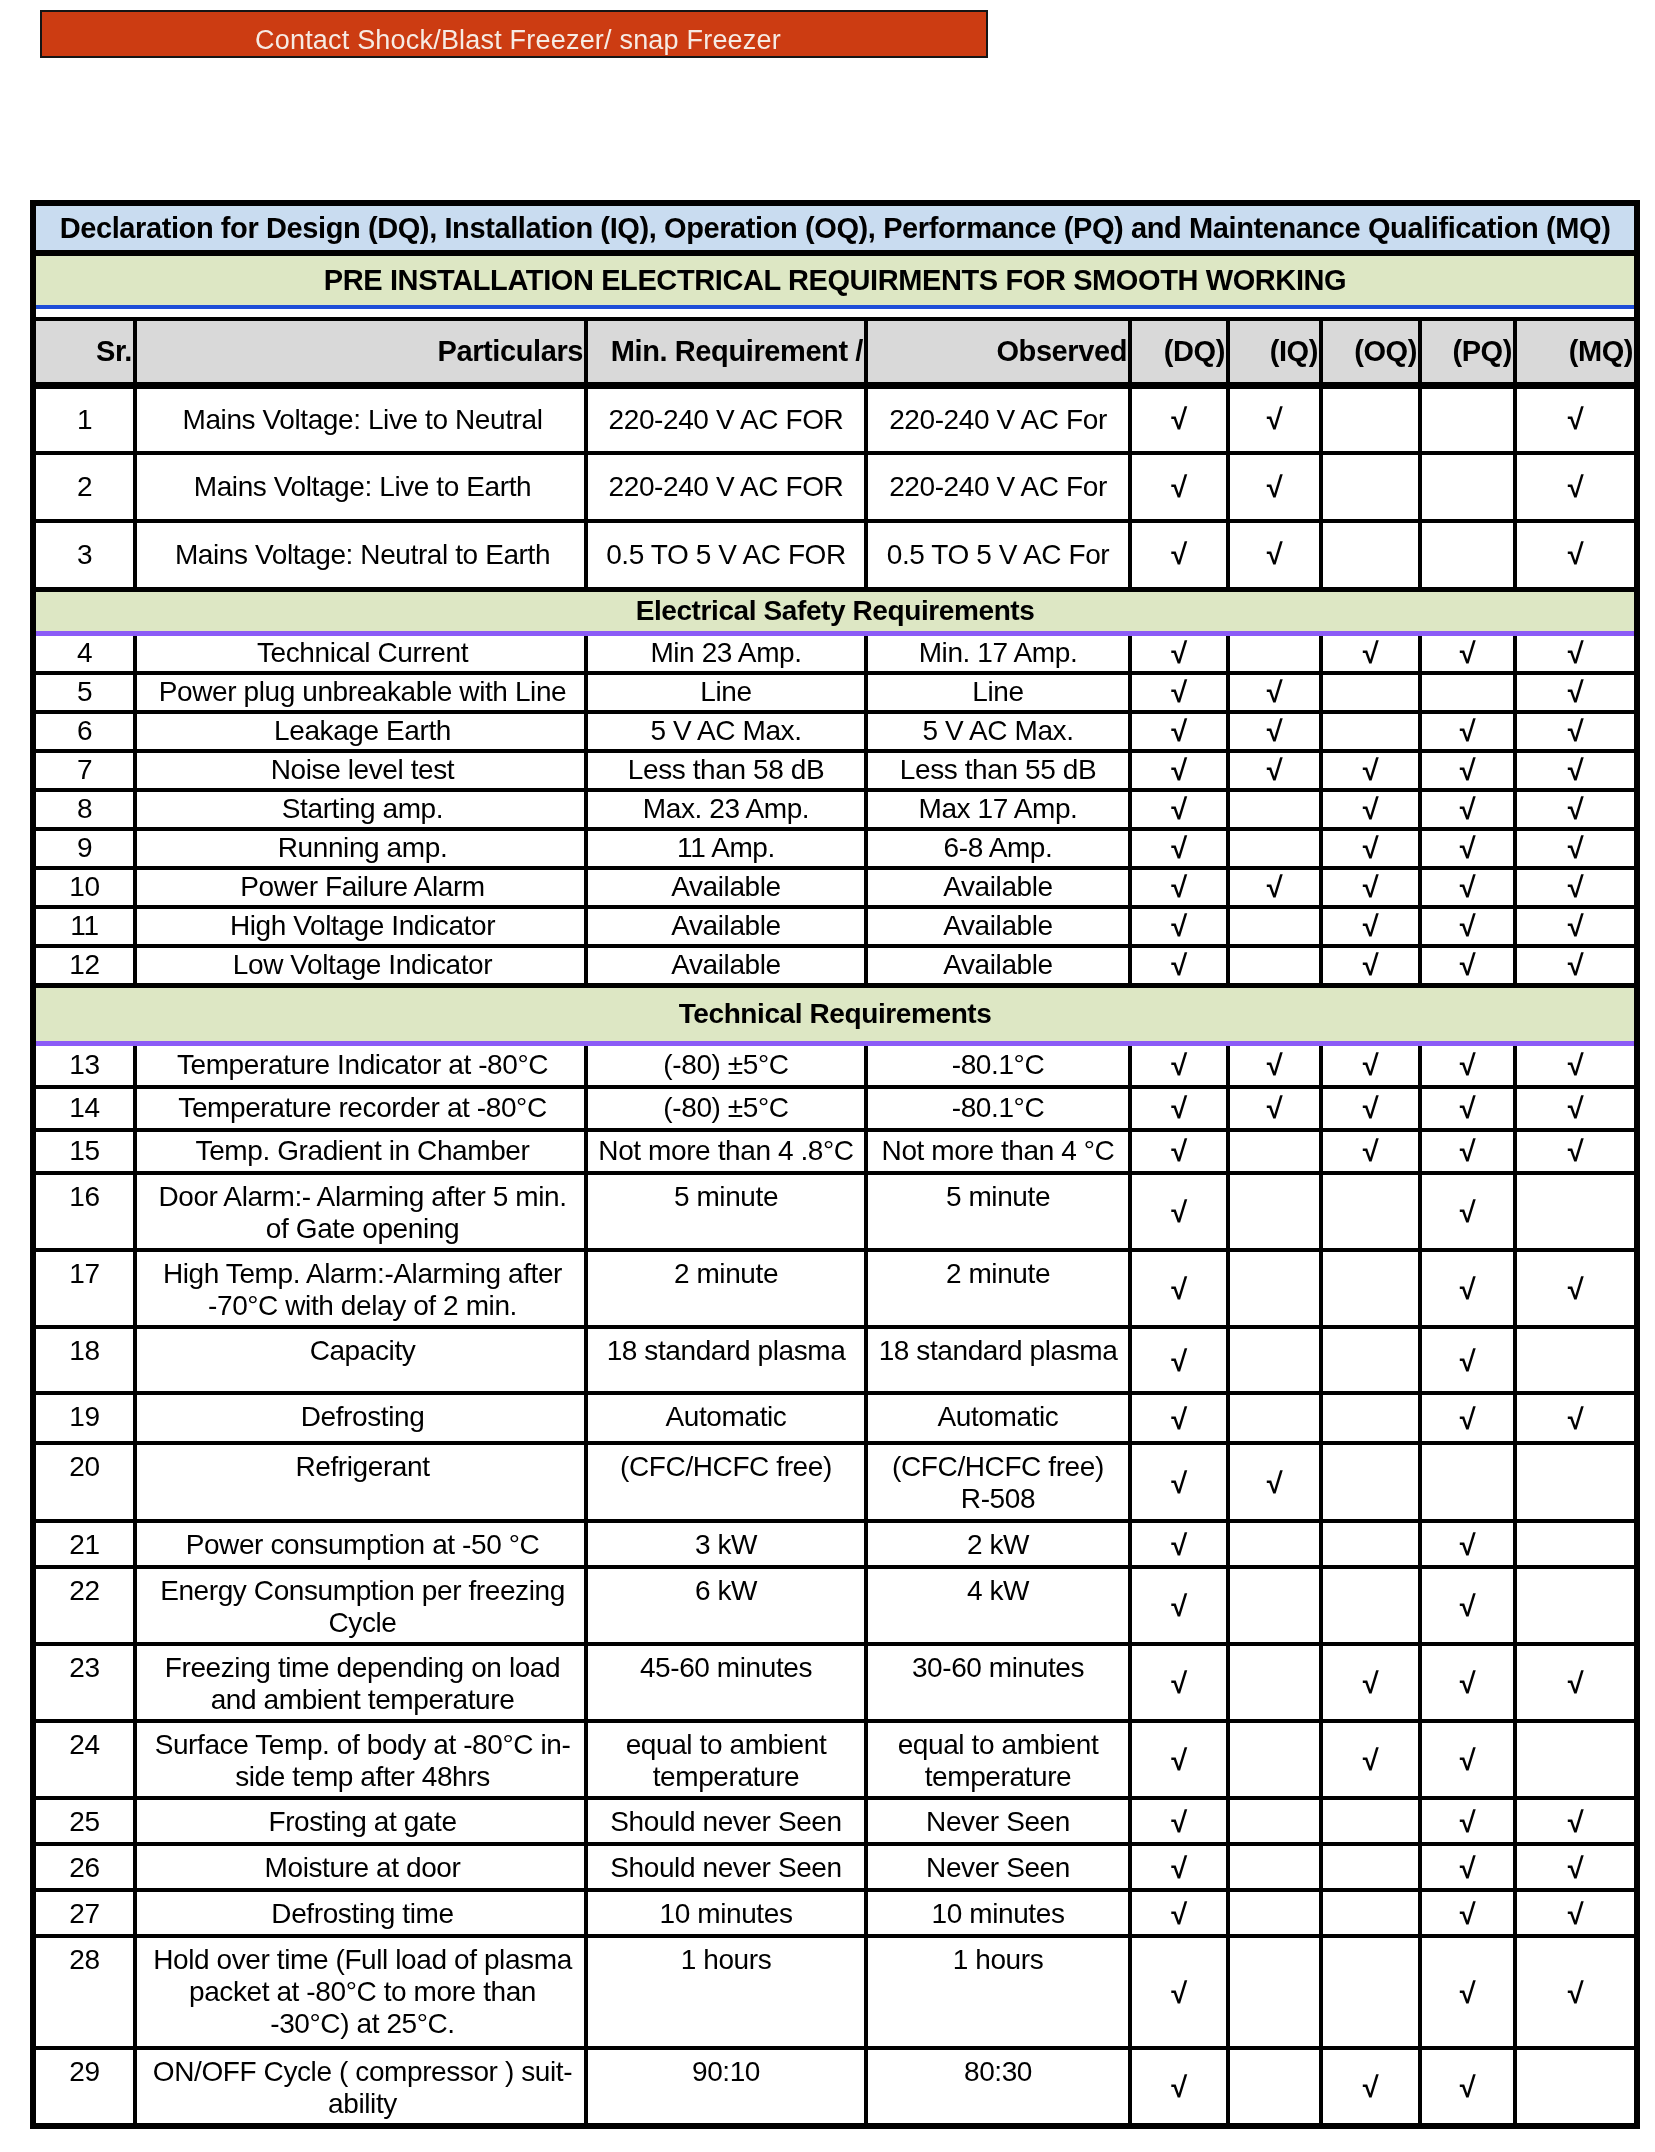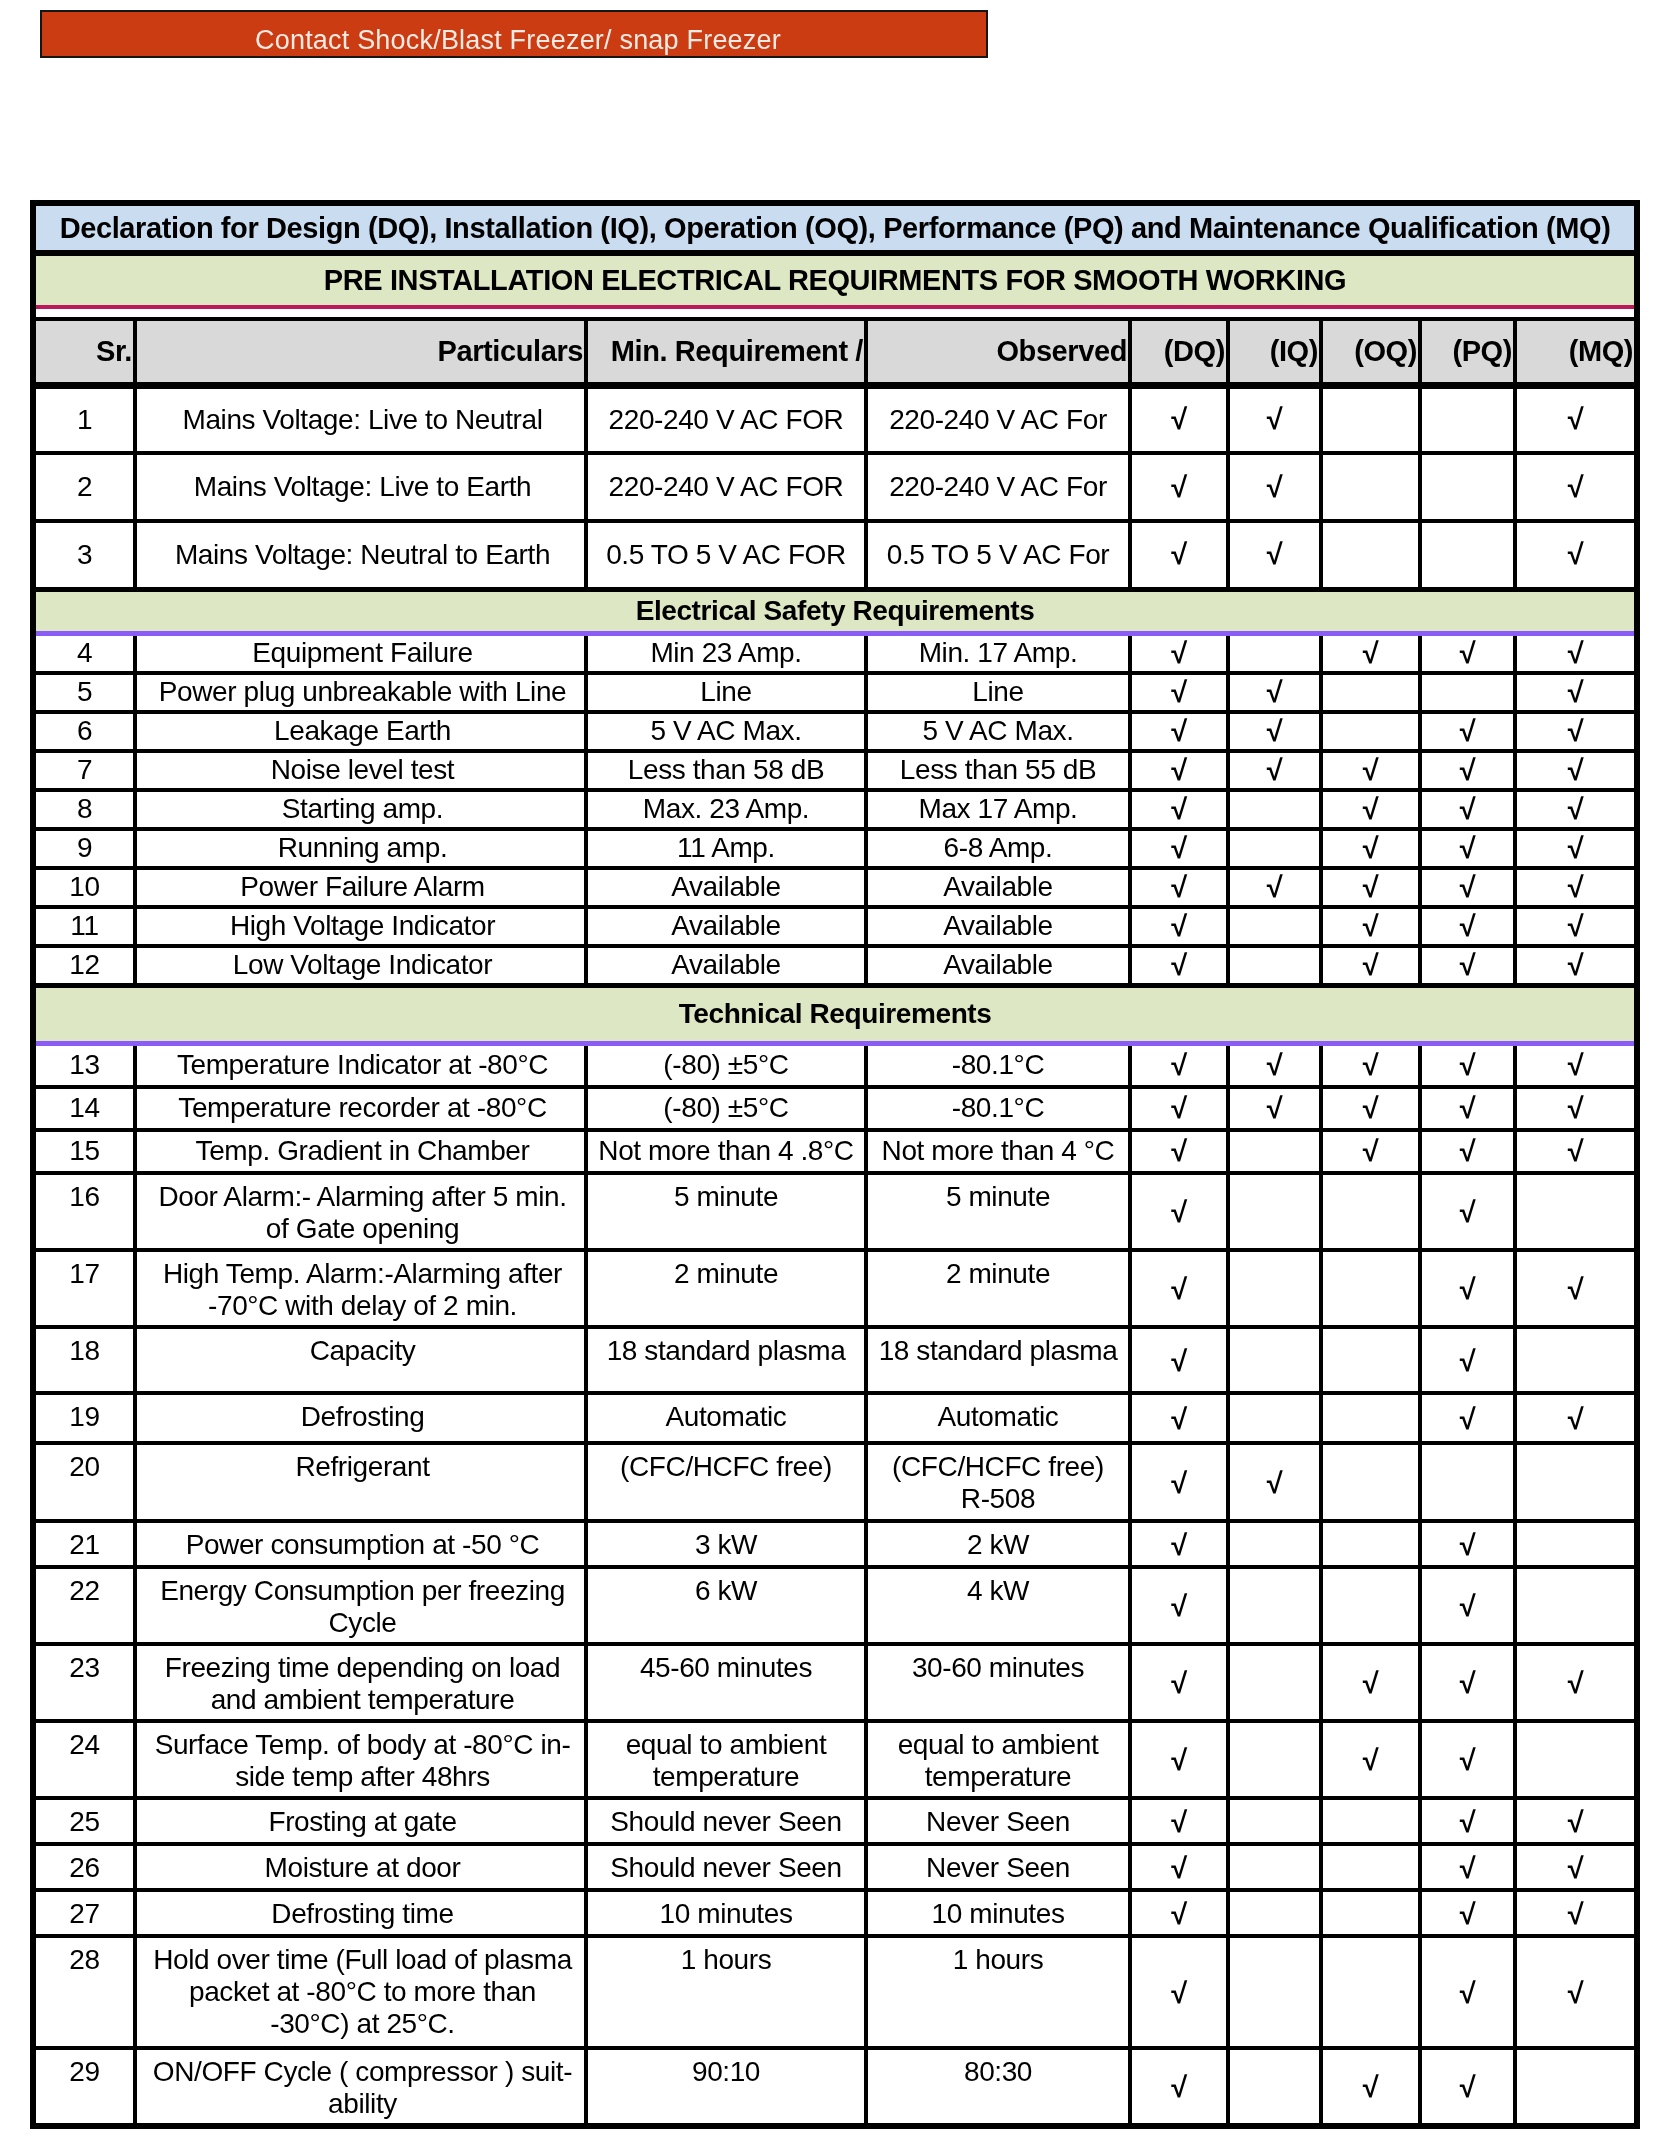--- a/index.html
+++ b/index.html
@@ -52,21 +52,21 @@
     font-weight:bold;
     text-align:center;
     border-bottom:6px solid #000;
   }
   tr.subtitle-row th{
     background:var(--section-bg,#dde7c4);
     height:54px;
     font-size:29px;
     font-weight:bold;
     text-align:center;
-    border-bottom:4px solid #be185d;
+    border-bottom:4px solid #1d4ed8;
   }
   tr.spacer-row td{
     border-left:none;border-right:none;border-top:none;border-bottom:none;
     height:12px;
     background:#fff;
   }
   tr.col-header-row th{
     background:var(--colhdr-bg,#d9d9d9);
     height:66px;
     font-size:29px;
@@ -189,21 +189,21 @@
           <td class="check">√</td>
           <td class="check"></td>
           <td class="check"></td>
           <td class="check">√</td>
         </tr>
         <tr class="section-row sec-electrical">
           <th colspan="9">Electrical Safety Requirements</th>
         </tr>
         <tr class="sec-electrical" data-sr="4">
           <td class="sr">4</td>
-          <td class="particulars">Equipment Failure</td>
+          <td class="particulars">Technical Current</td>
           <td class="min">Min 23 Amp.</td>
           <td class="observed">Min. 17 Amp.</td>
           <td class="check">√</td>
           <td class="check"></td>
           <td class="check">√</td>
           <td class="check">√</td>
           <td class="check">√</td>
         </tr>
         <tr class="sec-electrical" data-sr="5">
           <td class="sr">5</td>

